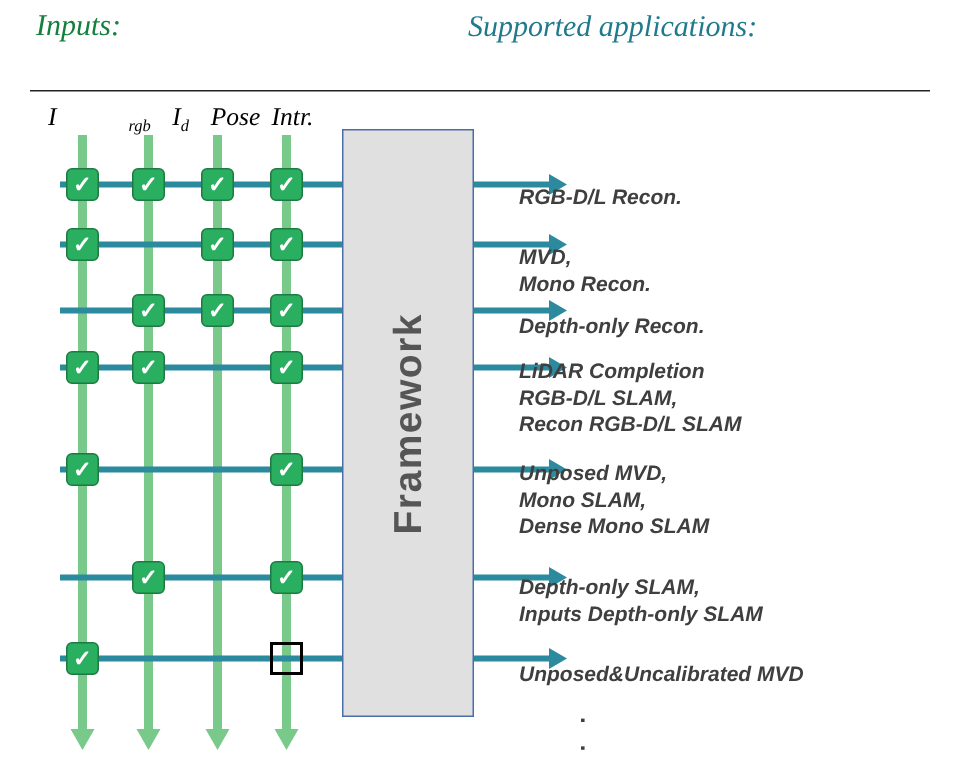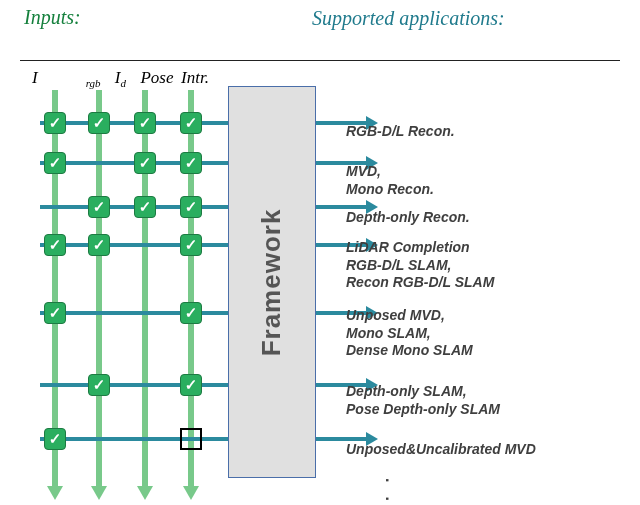--- a/index.html
+++ b/index.html
@@ -287,14 +287,14 @@
 <div class="app-label" style="top: 140px;">MVD,
 Mono Recon.</div>
 <div class="app-label" style="top: 186px;">Depth-only Recon.</div>
 <div class="app-label" style="top: 216px;">LiDAR Completion
 RGB-D/L SLAM,
 Recon RGB-D/L SLAM</div>
 <div class="app-label" style="top: 284px;">Unposed MVD,
 Mono SLAM,
 Dense Mono SLAM</div>
 <div class="app-label" style="top: 360px;">Depth-only SLAM,
-Pose Depth-only SLAM</div>
+Inputs Depth-only SLAM</div>
 <div class="app-label" style="top: 418px;">Unposed&amp;Uncalibrated MVD</div>
 
 </body></html>

